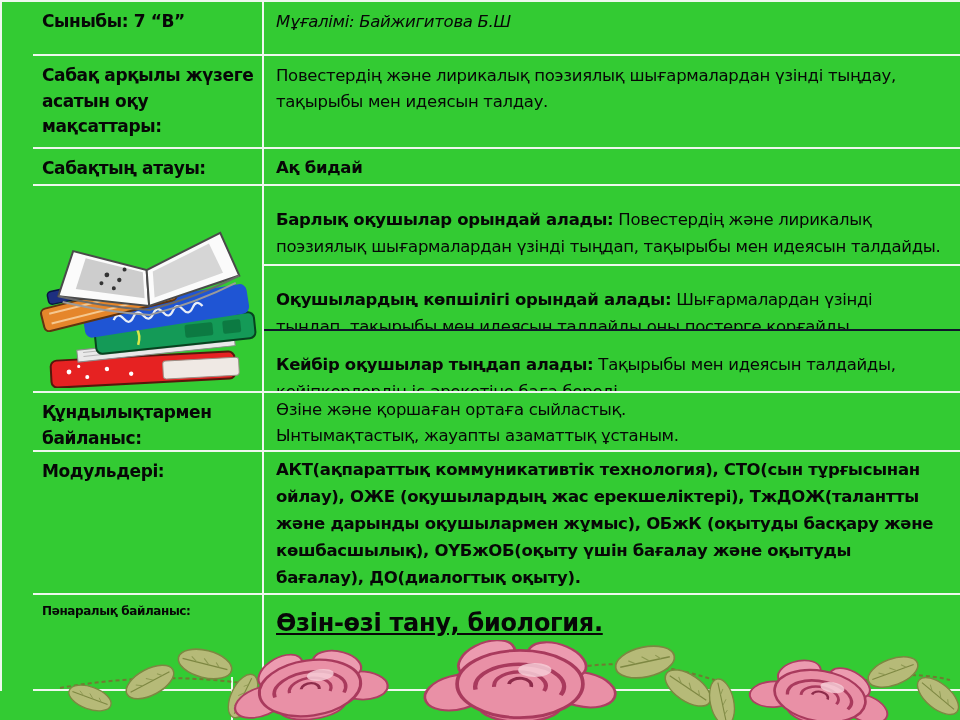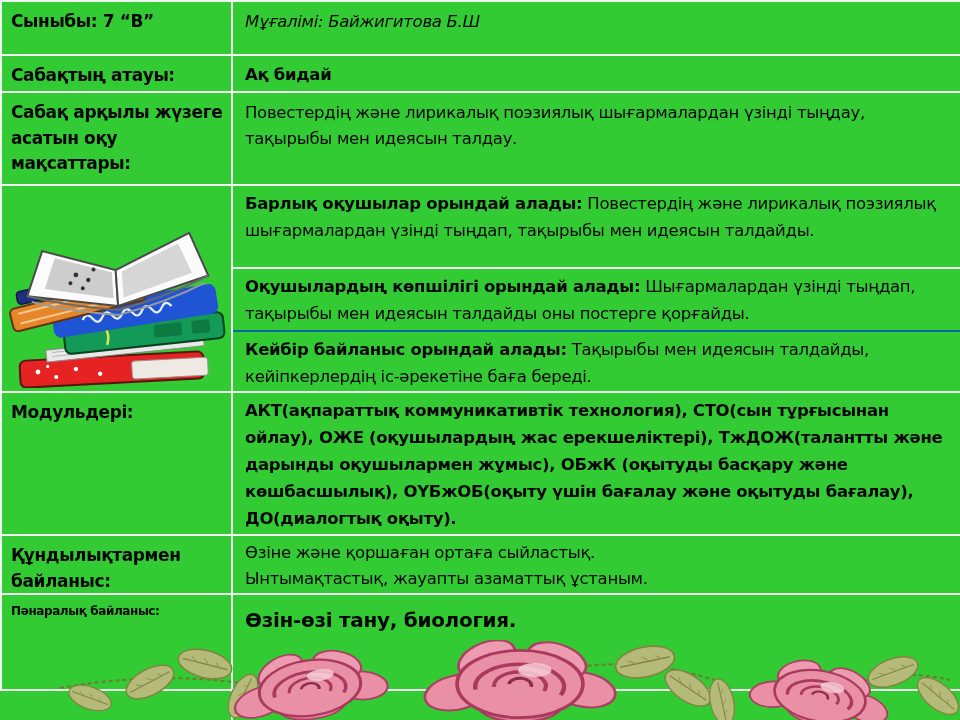--- a/index.html
+++ b/index.html
@@ -9,20 +9,21 @@
     background:#33cb33;
     overflow:hidden;
     font-family:"DejaVu Sans","Liberation Sans",sans-serif;
     color:#070707;
   }
   .tbl{
     position:absolute;top:0;left:0;width:960px;
     border-top:2px solid #eef8ee;
     border-left:2px solid #eef8ee;
     box-sizing:border-box;
+    padding-left:31px;
   }
   .row{display:flex;border-bottom:2px solid #eef8ee;overflow:hidden;}
   .cell-l{
     flex:0 0 231px;width:231px;
     border-right:2px solid #eef8ee;
     box-sizing:border-box;
     padding:7px 6px 0 9px;
     font-weight:bold;font-size:17px;line-height:1.5;
     letter-spacing:-0.4px;
     overflow:hidden;
@@ -39,59 +40,59 @@
   .r2{height:35px;}
   .r3{height:91px;}
   .r4{height:205px;}
   .r5{height:141px;}
   .r6{height:57px;}
   .r7{height:94px;}
   .subcol{display:flex;flex-direction:column;flex:1;}
   .sub{
     box-sizing:border-box;overflow:hidden;
     padding:4px 16px 0 12px;
-    font-size:16.5px;line-height:27px;letter-spacing:-0.3px;
+    font-size:16.5px;line-height:27px;letter-spacing:-0.3px;margin-top:16px;
   }
   .sub-a{height:83px;border-bottom:2px solid #eef8ee;}
-  .sub-b{height:63px;border-bottom:2px solid #0369a1;}
+  .sub-b{height:63px;border-bottom:2px solid #0f172a;}
   .sub-c{height:57px;}
   .bold{font-weight:bold;}
   .bi{font-weight:normal;font-style:italic;}
   .it{font-style:italic;margin-top:26px;}
   .modules{font-weight:bold;line-height:27px;padding-top:4px;font-size:16.5px;}
   .values-line{white-space:nowrap;}
   .r7 .cell-l{font-size:12px;line-height:1.55;}
-  .r7 .cell-r{font-weight:bold;font-size:20px;padding-top:9px;}
+  .r7 .cell-r{font-weight:bold;font-size:24px;padding-top:9px;text-decoration:underline;}
   .r2 .cell-r{font-weight:bold;padding-top:6px;}
   .books{position:absolute;left:2px;top:34px;}
   .divider-ext{position:absolute;left:231px;top:677px;width:2px;height:43px;background:#eef8ee;}
   .roses{position:absolute;left:0;top:640px;width:960px;height:80px;}
 </style>
 </head>
 <body>
 
 <div class="slide">
 
   <div class="tbl">
 
     <div class="row r1">
       <div class="cell-l">Сыныбы: 7 “В”</div>
       <div class="cell-r">
         <span class="bi">Мұғалімі:</span><span class="it"> Байжигитова Б.Ш</span>
       </div>
     </div>
 
+    <div class="row r3">
+      <div class="cell-l">Сабақ арқылы жүзеге асатын оқу мақсаттары:</div>
+      <div class="cell-r">Повестердің және лирикалық поэзиялық шығармалардан үзінді тыңдау, тақырыбы мен идеясын талдау.</div>
+    </div>
+
     <div class="row r2">
       <div class="cell-l">Сабақтың атауы:</div>
       <div class="cell-r">Ақ бидай</div>
-    </div>
-
-    <div class="row r3">
-      <div class="cell-l">Сабақ арқылы жүзеге асатын оқу мақсаттары:</div>
-      <div class="cell-r">Повестердің және лирикалық поэзиялық шығармалардан үзінді тыңдау, тақырыбы мен идеясын талдау.</div>
     </div>
 
     <div class="row r4">
       <div class="cell-l">
         <svg class="books" width="225" height="168" viewBox="0 0 225 168">
 
           <g transform="rotate(-3 110 150)">
             <rect x="16" y="136" width="184" height="27" rx="6" fill="#e62222" stroke="#55170c" stroke-width="2"></rect>
             <rect x="128" y="142" width="76" height="18" rx="3" fill="#efe9e4" stroke="#9a8f85" stroke-width="1"></rect>
             <circle cx="34" cy="148" r="2.4" fill="#fff"></circle>
@@ -145,36 +146,36 @@
         </svg>
       </div>
       <div class="subcol">
         <div class="sub sub-a">
           <span class="bold">Барлық оқушылар орындай алады:</span><span> Повестердің және лирикалық поэзиялық шығармалардан үзінді тыңдап, тақырыбы мен идеясын талдайды.</span>
         </div>
         <div class="sub sub-b">
           <span class="bold">Оқушылардың көпшілігі орындай алады:</span><span> Шығармалардан үзінді тыңдап, тақырыбы мен идеясын талдайды оны постерге қорғайды.</span>
         </div>
         <div class="sub sub-c">
-          <span class="bold">Кейбір байланыс орындай алады:</span><span> Тақырыбы мен идеясын талдайды, кейіпкерлердің іс-әрекетіне баға береді.</span>
+          <span class="bold">Кейбір оқушылар тыңдап алады:</span><span> Тақырыбы мен идеясын талдайды, кейіпкерлердің іс-әрекетіне баға береді.</span>
         </div>
       </div>
-    </div>
-
-    <div class="row r5">
-      <div class="cell-l">Модульдері:</div>
-      <div class="cell-r modules">АКТ(ақпараттық коммуникативтік технология), СТО(сын тұрғысынан ойлау), ОЖЕ (оқушылардың жас ерекшеліктері), ТжДОЖ(талантты және дарынды оқушылармен жұмыс), ОБжК (оқытуды басқару және көшбасшылық), ОҮБжОБ(оқыту үшін бағалау және оқытуды бағалау), ДО(диалогтық оқыту).</div>
     </div>
 
     <div class="row r6">
       <div class="cell-l">Құндылықтармен байланыс:</div>
       <div class="cell-r" style="padding-top:4px;line-height:26px;">
         <div class="values-line">Өзіне және қоршаған ортаға сыйластық.</div>
         <div class="values-line">Ынтымақтастық, жауапты азаматтық ұстаным.</div>
       </div>
+    </div>
+
+    <div class="row r5">
+      <div class="cell-l">Модульдері:</div>
+      <div class="cell-r modules">АКТ(ақпараттық коммуникативтік технология), СТО(сын тұрғысынан ойлау), ОЖЕ (оқушылардың жас ерекшеліктері), ТжДОЖ(талантты және дарынды оқушылармен жұмыс), ОБжК (оқытуды басқару және көшбасшылық), ОҮБжОБ(оқыту үшін бағалау және оқытуды бағалау), ДО(диалогтық оқыту).</div>
     </div>
 
     <div class="row r7">
       <div class="cell-l">Пәнаралық байланыс:</div>
       <div class="cell-r">Өзін-өзі тану, биология.</div>
     </div>
 
   </div>
 
   <div class="divider-ext"></div>

